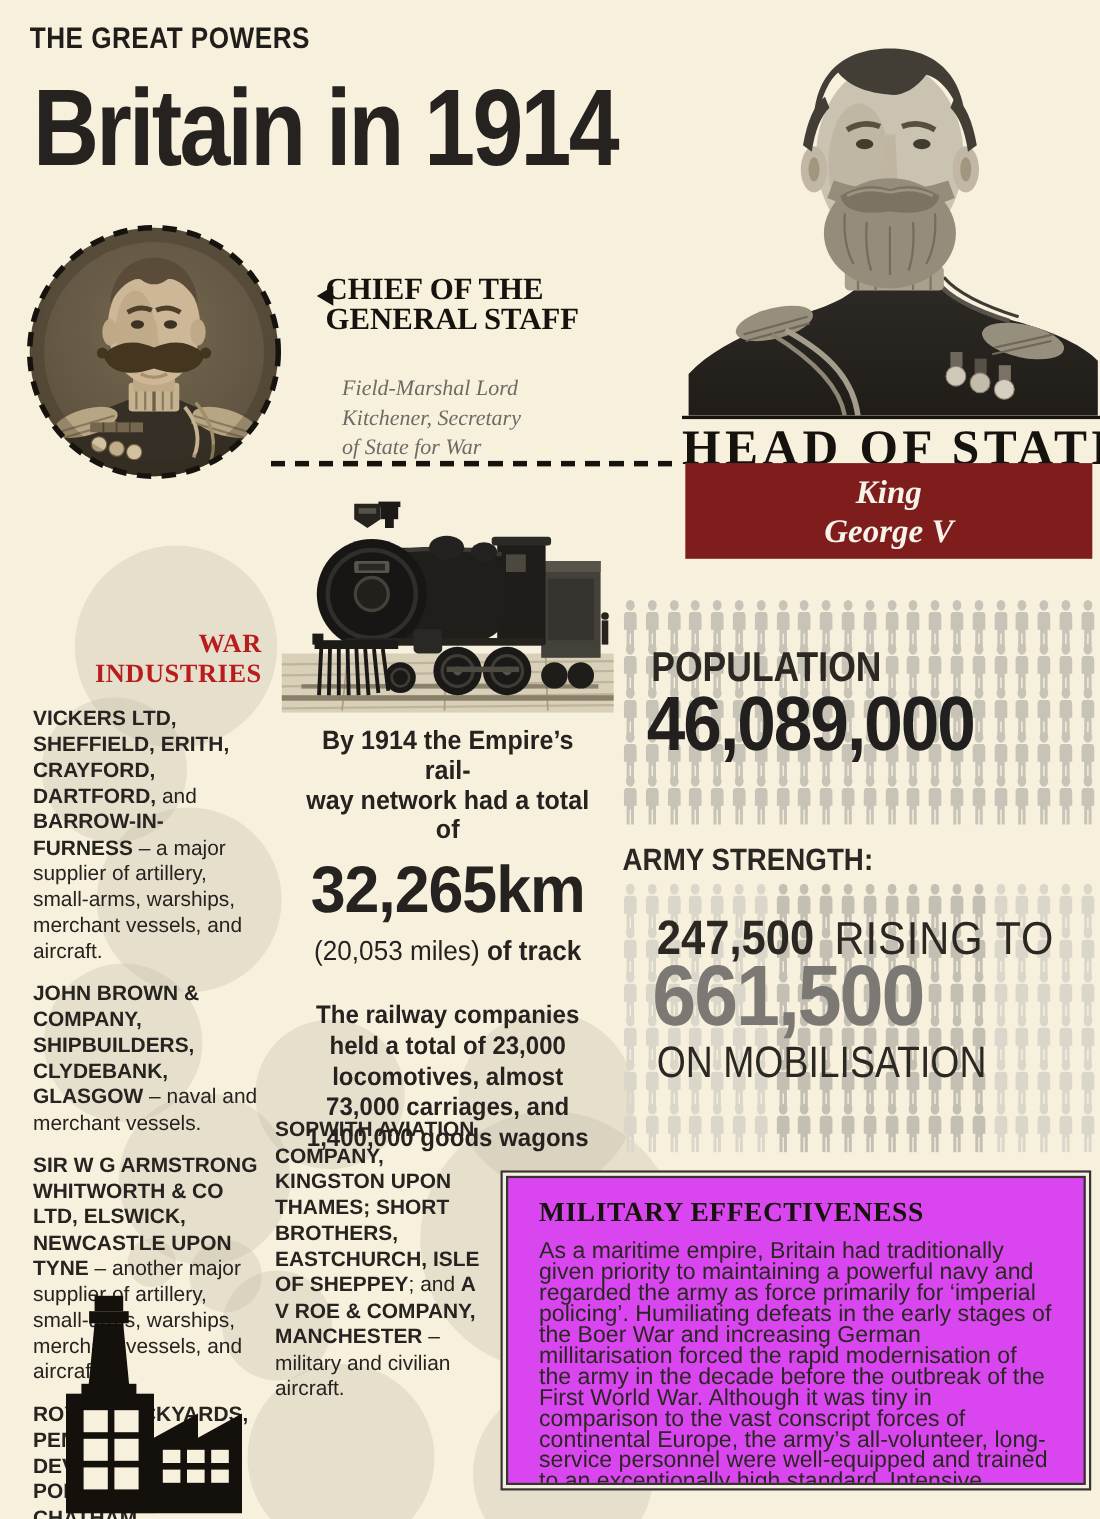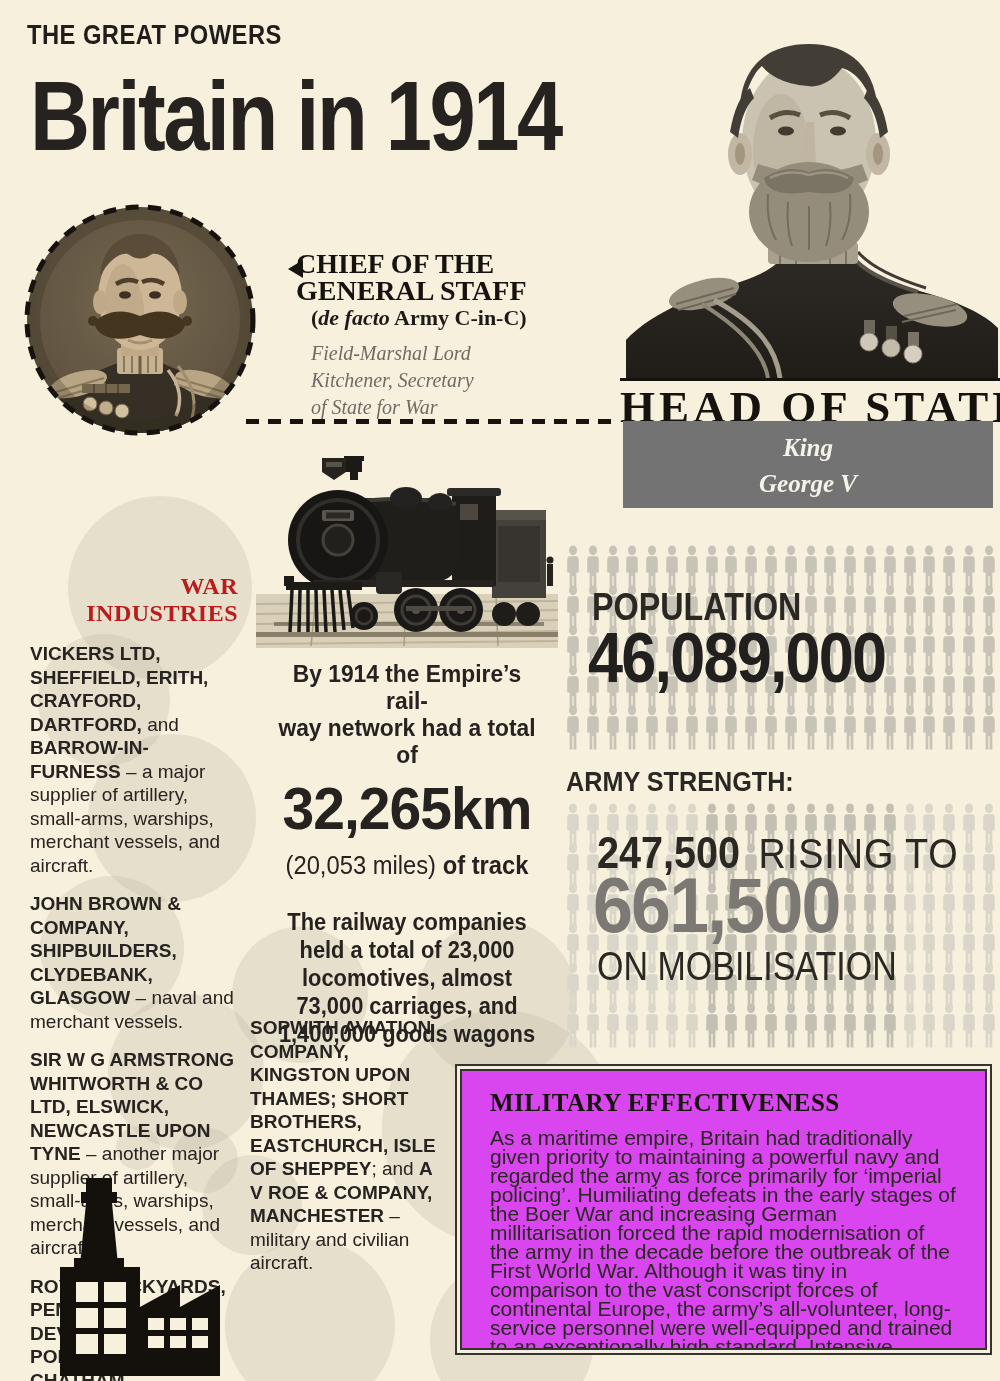--- a/index.html
+++ b/index.html
@@ -23,22 +23,22 @@
   #chief-sub{left:311px;top:305px;font-size:22px;font-weight:700;color:#1d1a17;}
   #chief-caption{left:311px;top:340px;font-size:20px;line-height:27px;font-style:italic;color:#6e6b64;}
 
   #dash-line{left:246px;top:419px;width:372px;height:5px;
              background:repeating-linear-gradient(90deg,#16130f 0 13px,transparent 13px 22px);}
 
   #george{left:618px;top:4px;}
   #photo-rule{left:620px;top:378px;width:380px;height:3px;background:#16130f;}
   #hos-label{left:620px;top:381px;width:380px;font-size:45px;font-weight:700;letter-spacing:4px;
              color:#16130f;white-space:nowrap;}
-  #king-panel{left:623px;top:421px;width:370px;height:87px;background:#737373;color:#f6f3ea;
-              font-style:italic;font-weight:700;font-size:25px;line-height:36px;text-align:center;
+  #king-panel{left:623px;top:421px;width:370px;height:87px;background:#7f1d1d;color:#f6f3ea;
+              font-style:italic;font-weight:700;font-size:30px;line-height:36px;text-align:center;
               padding-top:9px;box-sizing:border-box;}
 
   #train{left:256px;top:446px;}
 
   #rail-col{left:262px;top:660px;width:290px;text-align:center;transform:scaleX(.95);transform-origin:50% 0;}
   #rail-intro{font-size:24px;line-height:27px;font-weight:700;}
   #rail-big{font-size:60px;font-weight:800;letter-spacing:-1px;margin-top:6px;}
   #rail-miles-line{font-size:25px;margin-top:8px;}
   #rail-miles{font-weight:400;}
   #rail-track{font-weight:700;}
@@ -159,21 +159,20 @@
       <circle cx="165" cy="119" r="5" fill="#44351f"></circle>
       <path d="M106,138 q12,6 24,0" stroke="#a8906e" stroke-width="3" fill="none"></path>
       <circle cx="118" cy="118" r="113" fill="none" stroke="#2e2619" stroke-width="26" opacity="0.25"></circle>
     </g>
     <circle cx="118" cy="118" r="113" fill="none" stroke="#16130f" stroke-width="5" stroke-dasharray="13 9.5"></circle>
   </svg>
 
   <div id="chief-arrow" class="abs z2"></div>
   <div id="chief-heading" class="abs z2 serif pre">CHIEF OF THE
 GENERAL STAFF</div>
-  <div id="chief-sub" class="abs z2 serif"><span>(</span><i>de facto</i><span> Army C-in-C)</span></div>
   <div id="chief-caption" class="abs z2 serif pre">Field-Marshal Lord
 Kitchener, Secretary
 of State for War</div>
 
   <div id="dash-line" class="abs z2"></div>
 
   <svg id="george" class="abs z1" width="382" height="374" viewBox="0 0 382 374" role="img">
     <defs>
       <linearGradient id="coatg" x1="0" y1="0" x2="0" y2="1">
         <stop offset="0" stop-color="#2e2a25"></stop>

